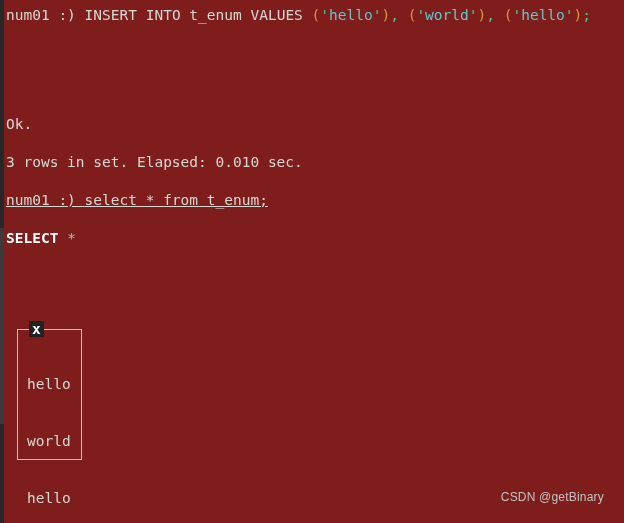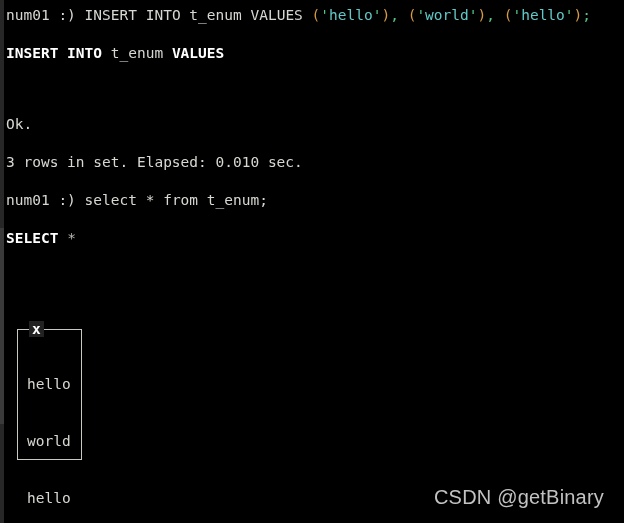--- a/index.html
+++ b/index.html
@@ -4,21 +4,21 @@
 <style>
   html, body {
     margin: 0;
     padding: 0;
     background: #222222;
   }
   #terminal {
     position: relative;
     width: 624px;
     height: 523px;
-    background: #000000;
+    background: #7f1d1d;
     overflow: hidden;
     font-family: "DejaVu Sans Mono", "Liberation Mono", monospace;
     font-size: 14.5px;
     line-height: 19px;
     color: #d8d8d2;
     -webkit-font-smoothing: antialiased;
   }
   
   #scroll-track {
     position: absolute;
@@ -79,45 +79,44 @@
     color: #d8d8d2;
     line-height: 19px;
   }
   .cell { display: block; }
 
   #watermark {
     position: absolute;
     right: 20px;
     top: 488px;
     font-family: "Liberation Sans", "DejaVu Sans", sans-serif;
-    font-size: 20px;
+    font-size: 12px;
     color: #c2c2c2;
     letter-spacing: 0.2px;
     white-space: pre;
   }
 </style>
 </head>
 <body>
 
 <div id="terminal">
 
   <div id="scroll-track">
     <div id="scroll-thumb"></div>
   </div>
 
   <div class="line" style="top:6px;"><span class="plain">num01 :) </span><span class="plain">INSERT INTO </span><span class="plain">t_enum</span><span class="plain"> VALUES </span><span class="paren">(</span><span class="quote">'</span><span class="str">hello</span><span class="quote">'</span><span class="paren">)</span><span class="quote">, </span><span class="paren">(</span><span class="quote">'</span><span class="str">world</span><span class="quote">'</span><span class="paren">)</span><span class="quote">, </span><span class="paren">(</span><span class="quote">'</span><span class="str">hello</span><span class="quote">'</span><span class="paren">)</span><span class="quote">;</span></div>
 
-  <div class="line" style="top:44px;"><span class="kw">INSERT INTO</span><span class="plain"> </span><span class="ident">t_enum</span><span class="plain"> </span><span class="kw">VALUES</span></div>
 
 
   <div class="line" style="top:115px;"><span class="plain">Ok.</span></div>
 
   <div class="line" style="top:153px;"><span class="plain">3 rows in set. Elapsed: 0.010 sec.</span></div>
 
-  <div class="line" style="top:191px;"><span class="plain">num01 :) </span><span class="plain">select * from t_enum;</span></div>
+  <div class="line" style="top:191px;text-decoration:underline;"><span class="plain">num01 :) </span><span class="plain">select * from t_enum;</span></div>
 
   <div class="line" style="top:229px;text-align:center;"><span class="kw">SELECT</span><span class="plain"> </span><span class="star">*</span></div>
 
 
   <div id="result-table">
     <div id="result-header">x</div>
     <div id="result-rows">
       <span class="cell">hello</span>
       <span class="cell">world</span>
       <span class="cell">hello</span>

